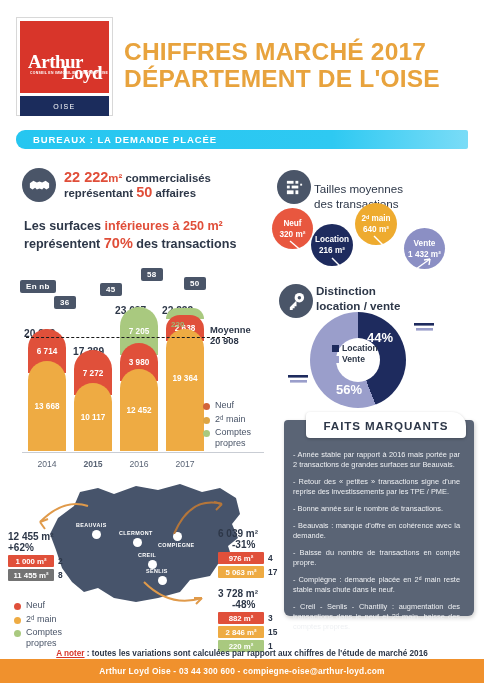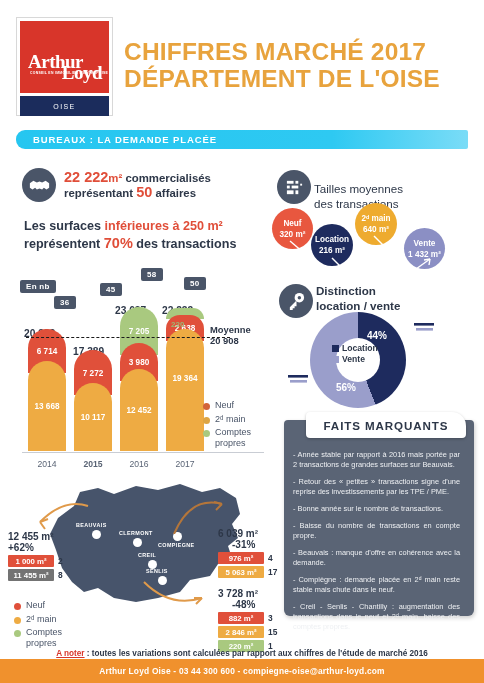--- a/index.html
+++ b/index.html
@@ -141,21 +141,21 @@
   .donut {
     width:96px; height:96px; border-radius:50%;
     background: conic-gradient(#1e2b5e 0deg 158.4deg, #9a9ecb 158.4deg 360deg);
     position:relative;
   }
   .donut::after {
     content:""; position:absolute; left:50%; top:50%;
     transform:translate(-50%,-50%);
     width:44px; height:44px; border-radius:50%; background:#fff;
   }
-  .donut-pct { position:absolute; color:#fff; font-size:10px; font-weight:bold; }
+  .donut-pct { position:absolute; color:#fff; font-size:13px; font-weight:bold; }
   .donut-leg { position:absolute; left:332px; top:343px; z-index:3; }
   .dl-row { display:flex; align-items:center; margin-bottom:1px; }
   .dl-sq { width:7px; height:7px; margin-right:3px; }
   .dl-txt { font-size:8.6px; color:#2d3748; font-weight:bold; }
   .eq-mark { position:absolute; }
 
   
   .faits {
     position:absolute; left:284px; top:420px; width:190px; height:196px;
     background:#5a6475; border-radius:4px 4px 6px 6px;
@@ -410,22 +410,22 @@
   <svg class="eq-mark" style="left:288px; top:374px;" width="22" height="12">
     <rect x="0" y="1" width="20" height="2.6" fill="#1e2b5e"></rect>
     <rect x="2" y="6" width="17" height="2.6" fill="#9a9ecb"></rect>
   </svg>
 
   <div class="faits">
     <ul class="faits-list">
       <li>- Année stable par rapport à 2016 mais portée par 2 transactions de grandes surfaces sur Beauvais.</li>
       <li>- Retour des « petites » transactions signe d'une reprise des investissements par les TPE / PME.</li>
       <li>- Bonne année sur le nombre de transactions.</li>
+      <li>- Beauvais : manque d'offre en cohérence avec la demande.</li>
       <li>- Baisse du nombre de transactions en compte propre.</li>
-      <li>- Beauvais : manque d'offre en cohérence avec la demande.</li>
       <li>- Compiègne : demande placée en 2ᵈ main reste stable mais chute dans le neuf.</li>
       <li>- Creil - Senlis - Chantilly : augmentation des transactions dans le neuf et 2ᵈ main, baisse des comptes propres.</li>
     </ul>
   </div>
   <div class="faits-tab">
     <span>FAITS MARQUANTS</span>
   </div>
 
   <div class="map-area">
     <svg class="map-svg" width="205" height="138" viewBox="0 0 205 138">

